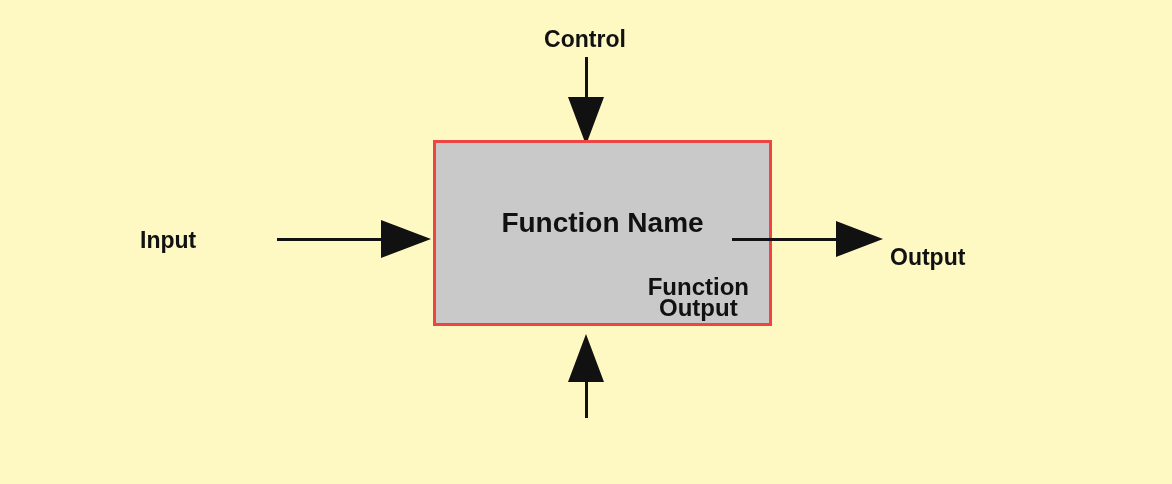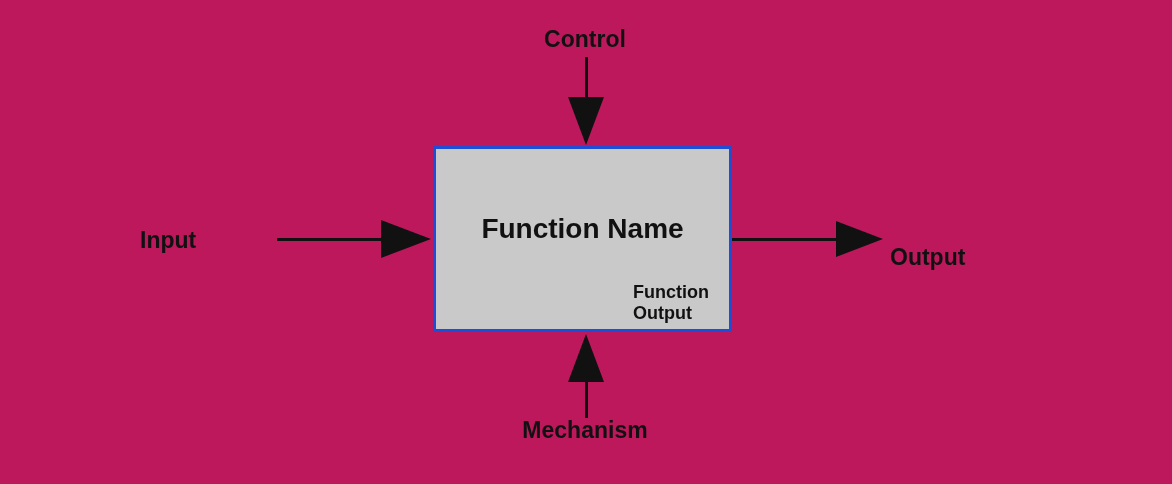--- a/index.html
+++ b/index.html
@@ -4,61 +4,62 @@
 <style>
   html, body {
     margin: 0;
     padding: 0;
     background: #ffffff;
   }
   .canvas {
     position: relative;
     width: 1172px;
     height: 484px;
-    background: #be185d;
+    background: #fef9c3;
     font-family: "Liberation Sans", "DejaVu Sans", sans-serif;
     color: #111111;
     overflow: hidden;
   }
   .lbl {
     position: absolute;
     font-weight: bold;
     font-size: 23px;
     line-height: 26px;
     color: #111111;
     white-space: nowrap;
   }
   
   .fn-box {
     position: absolute;
     left: 433px;
-    top: 146px;
+    top: 140px;
     width: 293px;
     height: 180px;
     background: #c9c9c9;
-    border: 3px solid #1d4ed8;
+    border: 3px solid #ef4444;
+    padding-left: 40px;
   }
   .fn-name {
     position: absolute;
     left: 0;
     right: 0;
     top: 64px;
     text-align: center;
     font-weight: bold;
     font-size: 28px;
     line-height: 32px;
     color: #111111;
   }
   .fn-number {
     position: absolute;
     right: 20px;
     bottom: 5px;
-    text-align: left;
+    text-align: center;
     font-weight: bold;
-    font-size: 18px;
+    font-size: 24px;
     line-height: 21px;
     color: #111111;
   }
   
   .hline {
     position: absolute;
     height: 3px;
     background: #111111;
   }
   .vline {
@@ -114,16 +115,15 @@
     </div>
   </div>
 
   <div class="hline" style="left:732px; top:238px; width:108px;"></div>
   <div class="arrhead arr-right small" style="left:836px; top:221px;"></div>
   <div class="lbl" style="left:890px; top:244px;">Output</div>
 
   <div class="arrhead arr-up" style="left:568px; top:334px;"></div>
   <div class="vline" style="left:585px; top:378px; height:40px;"></div>
   <div class="lbl" style="left:460px; top:418px; width:250px; text-align:center; line-height:25px;">
-    <div>Mechanism</div>
   </div>
 
 </div>
 
 </body></html>

